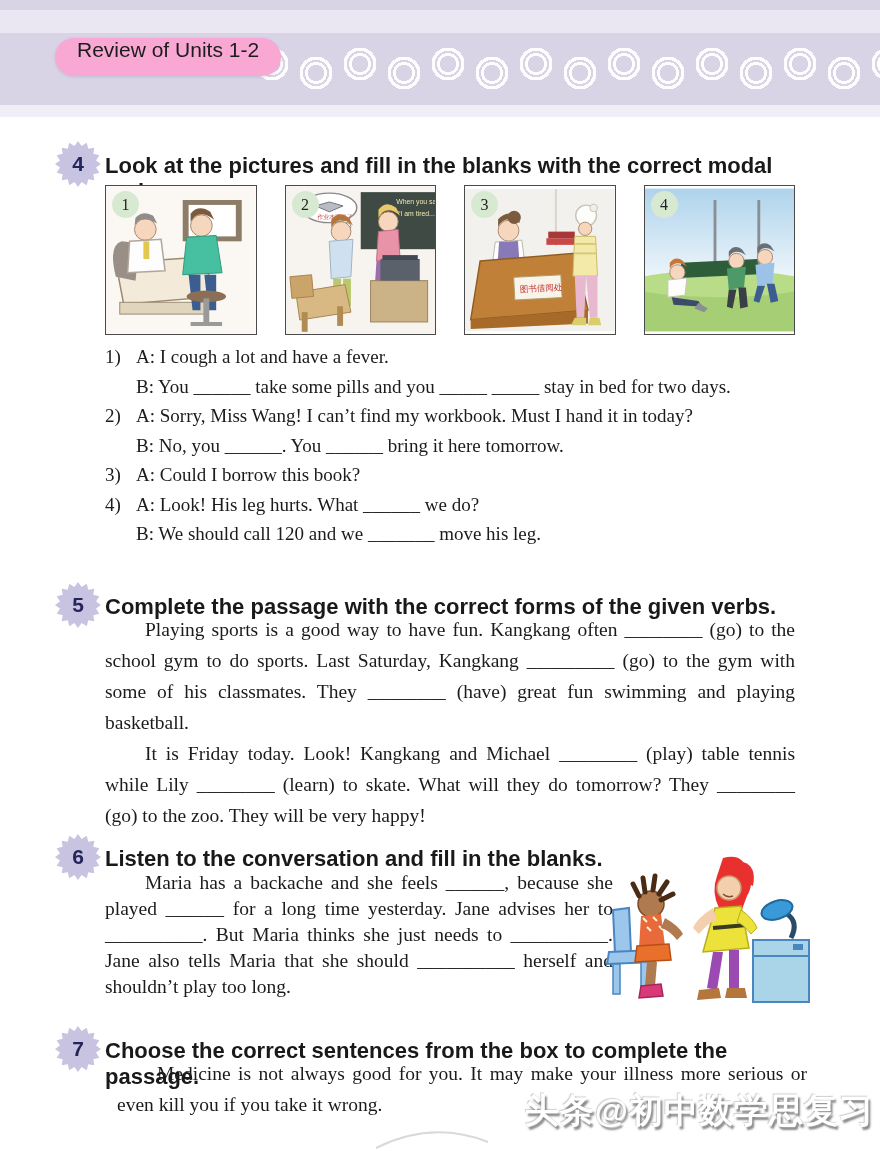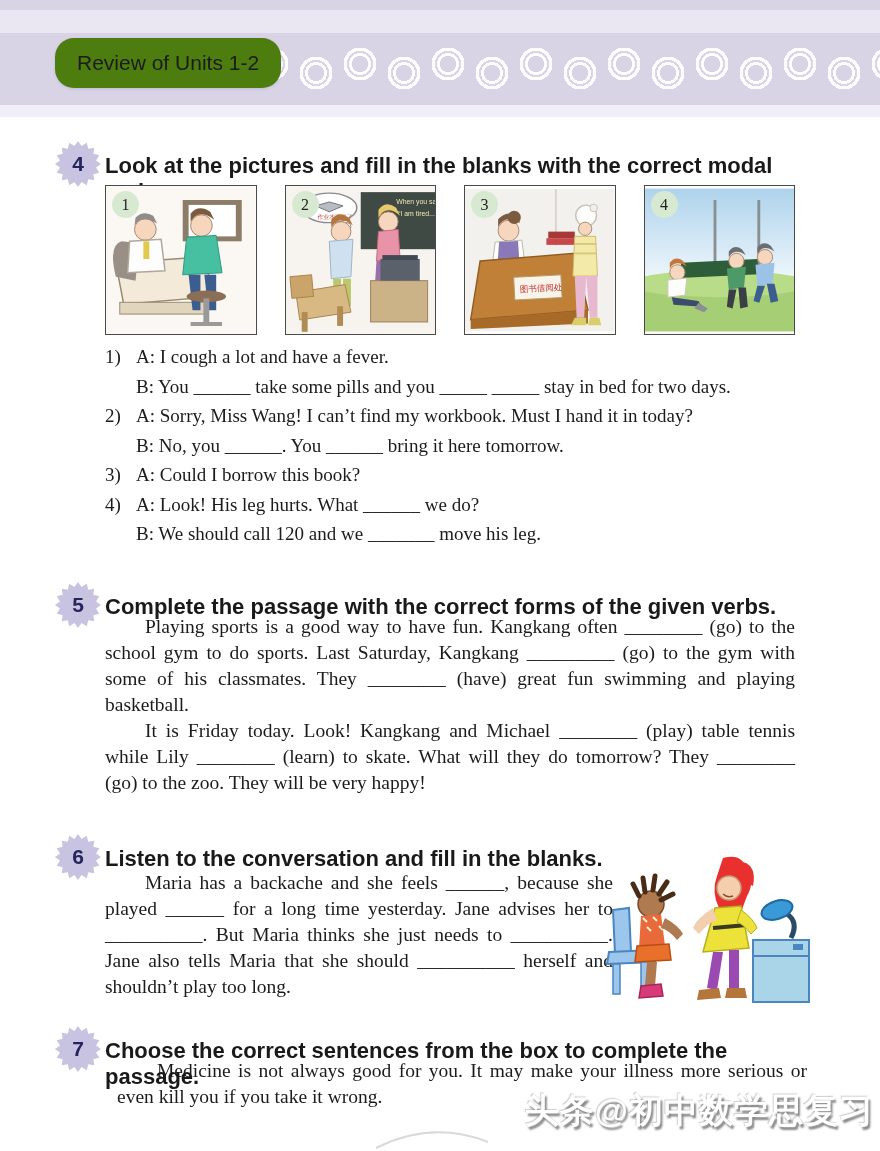--- a/index.html
+++ b/index.html
@@ -16,22 +16,22 @@
   .rings{
     position:absolute;left:250px;top:0;bottom:0;right:0;
     background-image:
       radial-gradient(circle at 22px 31px, rgba(255,255,255,0) 0 8px, #fdfdfe 8px 11px, rgba(255,255,255,0) 11px 13px, #fdfdfe 13px 16.5px, rgba(255,255,255,0) 16.5px),
       radial-gradient(circle at 22px 40px, rgba(255,255,255,0) 0 8px, #fdfdfe 8px 11px, rgba(255,255,255,0) 11px 13px, #fdfdfe 13px 16.5px, rgba(255,255,255,0) 16.5px);
     background-size:88px 72px,88px 72px;
     background-position:0 0,44px 0;
     background-repeat:repeat-x,repeat-x;
   }
   .title-pill{
-    position:absolute;left:55px;top:5px;height:50px;padding:0 22px;
-    background:#4d7c0f;border-radius:19px;display:flex;align-items:center;
+    position:absolute;left:55px;top:5px;height:38px;padding:0 22px;
+    background:#f9a8d4;border-radius:19px;display:flex;align-items:flex-start;
     box-shadow:0 1px 3px rgba(90,80,130,.18);
     font-family:"Liberation Sans",sans-serif;font-size:21px;color:#1c1c1c;
   }
   
   .section{position:absolute;left:55px;width:745px;}
   .badge{
     position:absolute;left:0;width:46px;height:46px;background:#c8c3e0;
     display:flex;align-items:center;justify-content:center;
     font-family:"Liberation Sans",sans-serif;font-weight:bold;font-size:21px;color:#23255c;
     clip-path:polygon(100% 50%,89.2% 57.8%,96.2% 69.1%,83.3% 72.2%,85.4% 85.4%,72.2% 83.3%,69.1% 96.2%,57.8% 89.2%,50% 100%,42.2% 89.2%,30.9% 96.2%,27.8% 83.3%,14.6% 85.4%,16.7% 72.2%,3.8% 69.1%,10.8% 57.8%,0% 50%,10.8% 42.2%,3.8% 30.9%,16.7% 27.8%,14.6% 14.6%,27.8% 16.7%,30.9% 3.8%,42.2% 10.8%,50% 0%,57.8% 10.8%,69.1% 3.8%,72.2% 16.7%,85.4% 14.6%,83.3% 27.8%,96.2% 30.9%,89.2% 42.2%);
@@ -47,21 +47,21 @@
     position:absolute;left:6px;top:5px;width:27px;height:27px;border-radius:50%;
     background:#d8e9d2;display:flex;align-items:center;justify-content:center;
     font-family:"Liberation Serif",serif;font-size:16px;color:#222;z-index:2;
   }
   .pic svg{position:absolute;left:0;top:0;width:100%;height:100%;}
   
   .questions{position:absolute;left:50px;top:206px;width:700px;font-size:19px;line-height:29.5px;}
   .q{display:grid;grid-template-columns:31px 1fr;}
   .q .qno{grid-row:span 2;}
   
-  .passage{font-size:19.5px;line-height:26px;text-align:justify;text-indent:40px;}
+  .passage{font-size:19.5px;line-height:31px;text-align:justify;text-indent:40px;}
   
   .ex6-text{position:absolute;left:50px;top:40px;width:508px;font-size:19.5px;line-height:26px;text-align:justify;text-indent:40px;}
   .ex6-art{position:absolute;left:540px;top:22px;width:220px;height:158px;}
   
   .watermark{
     position:absolute;top:1088px;right:6px;
     font-family:"Liberation Sans","DejaVu Sans",sans-serif;font-weight:bold;font-size:34px;
     color:#ffffff;text-shadow:2px 3px 2px rgba(125,125,125,.9),-1px -1px 1px rgba(160,160,160,.5);
     letter-spacing:1px;
   }

